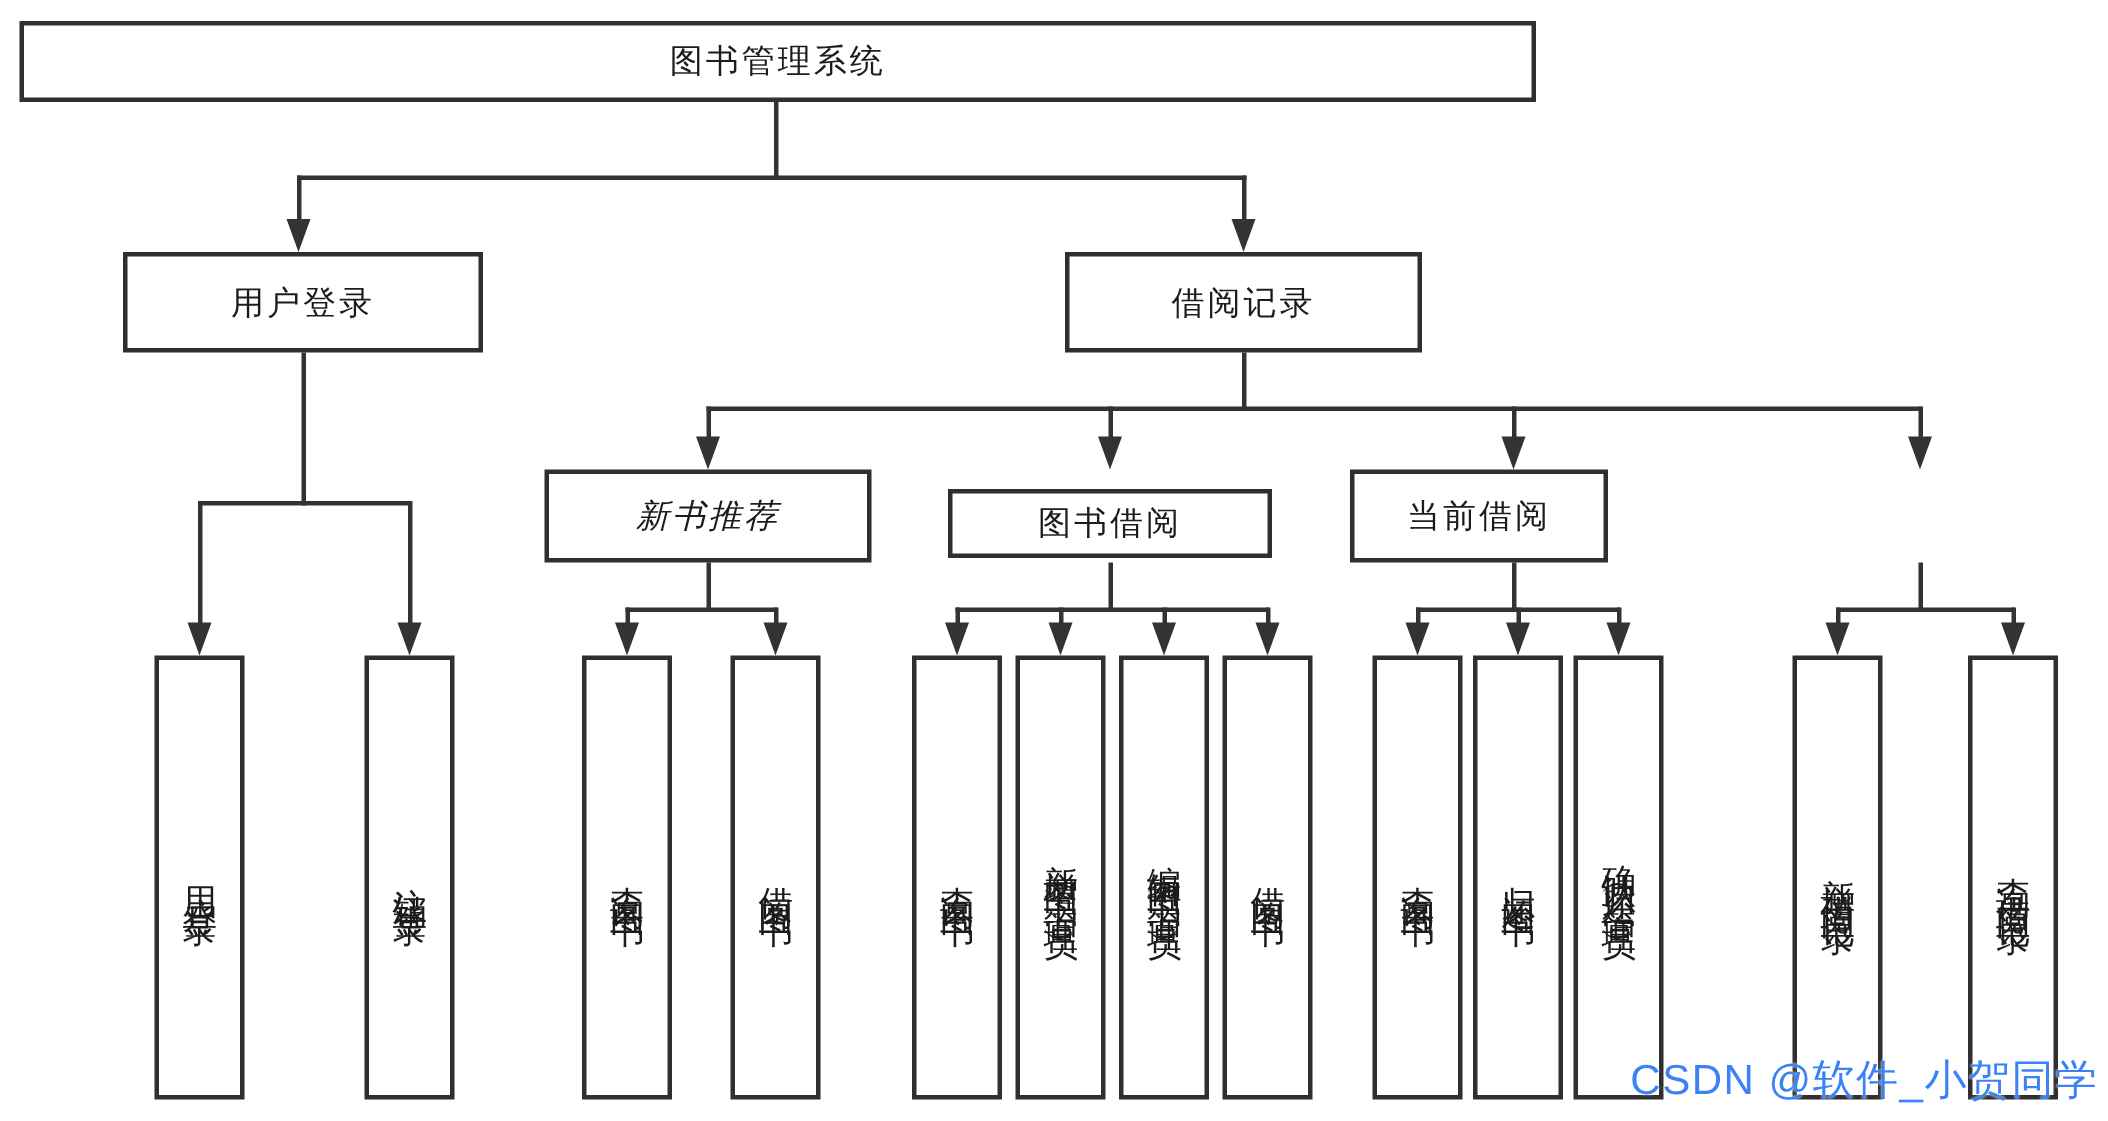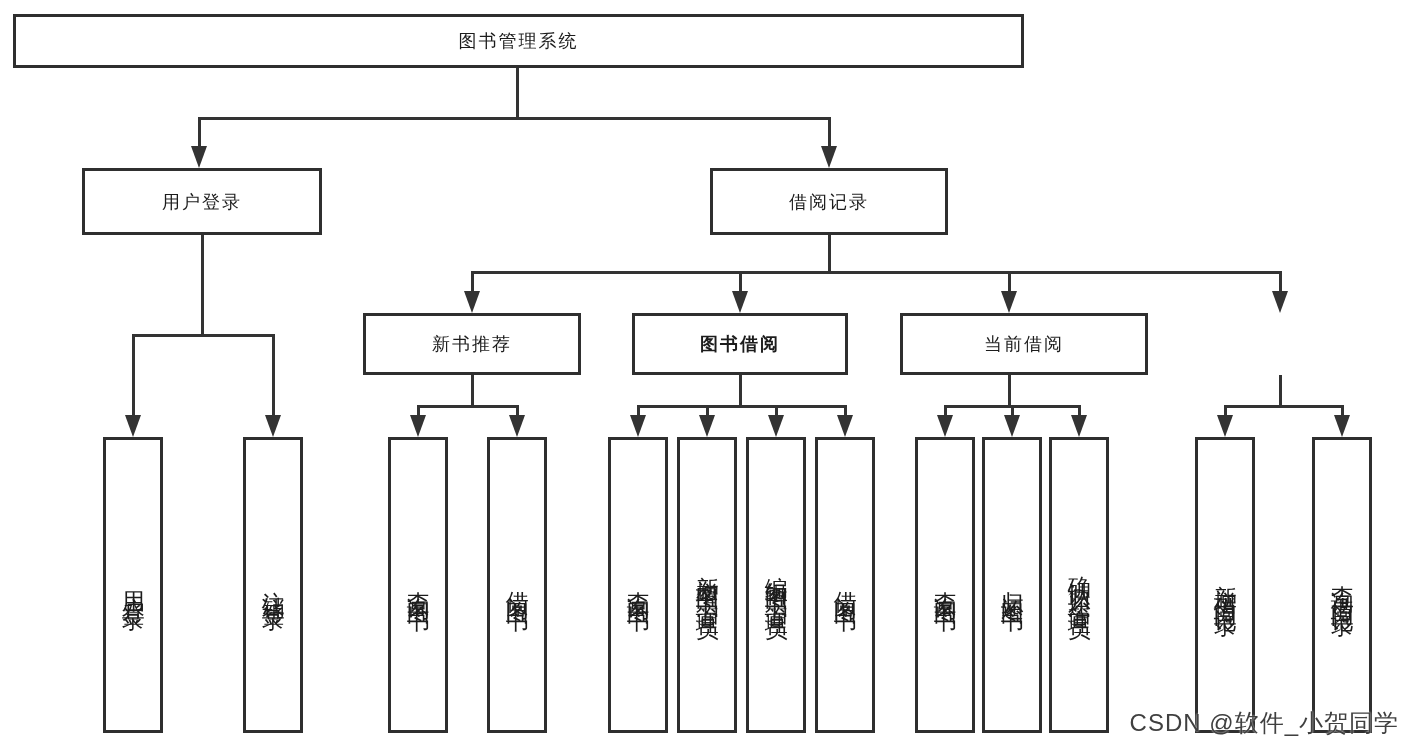--- a/index.html
+++ b/index.html
@@ -14,21 +14,21 @@
   .box {
     position: absolute;
     box-sizing: border-box;
     border: 3px solid #2f2f2f;
     background: #ffffff;
     display: flex;
     align-items: center;
     justify-content: center;
     color: #1c1c1c;
   }
-  .hnode { font-size: 18px; letter-spacing: 2px; }
+  .hnode { font-size: 22px; letter-spacing: 2px; }
   .leaf {
     writing-mode: vertical-rl;
     text-orientation: mixed;
     font-size: 23px;
     letter-spacing: 6px;
     line-height: 1.1;
   }
   .line { position: absolute; background: #333333; }
   .vline { width: 3px; }
   .hline { height: 3px; }
@@ -36,22 +36,22 @@
     position: absolute;
     width: 0; height: 0;
     border-left: 8px solid transparent;
     border-right: 8px solid transparent;
     border-top: 22px solid #333333;
   }
   #watermark {
     position: absolute;
     right: 6px;
     bottom: 8px;
-    font-size: 24px;
-    color: #404040;
+    font-size: 28px;
+    color: #3b82f6;
     text-shadow: 0 0 2px #ffffff;
     letter-spacing: 1px;
     z-index: 5;
   }
 </style>
 </head>
 <body>
 
 <div id="stage">
 
@@ -78,23 +78,23 @@
   <div class="line hline" style="left:471px; top:271px; width:810px;"></div>
   <div class="line vline" style="left:471px; top:271px; height:22px;"></div>
   <div class="arrow" style="left:464px; top:291px;"></div>
   <div class="line vline" style="left:739px; top:271px; height:22px;"></div>
   <div class="arrow" style="left:732px; top:291px;"></div>
   <div class="line vline" style="left:1008px; top:271px; height:22px;"></div>
   <div class="arrow" style="left:1001px; top:291px;"></div>
   <div class="line vline" style="left:1279px; top:271px; height:22px;"></div>
   <div class="arrow" style="left:1272px; top:291px;"></div>
 
-  <div class="box hnode" style="left:363px; top:313px; width:218px; height:62px;">新书推荐</div>
-  <div class="box hnode" style="left:632px; top:313px; width:216px; height:62px;font-weight:bold;">图书借阅</div>
-  <div class="box hnode" style="left:900px; top:313px; width:248px; height:62px;">当前借阅</div>
+  <div class="box hnode" style="left:363px; top:313px; width:218px; height:62px;font-style:italic;">新书推荐</div>
+  <div class="box hnode" style="left:632px; top:326px; width:216px; height:46px;">图书借阅</div>
+  <div class="box hnode" style="left:900px; top:313px; width:172px; height:62px;">当前借阅</div>
 
   <div class="line vline" style="left:471px; top:375px; height:33px;"></div>
   <div class="line hline" style="left:417px; top:405px; width:101px;"></div>
   <div class="line vline" style="left:417px; top:405px; height:12px;"></div>
   <div class="arrow" style="left:410px; top:415px;"></div>
   <div class="line vline" style="left:516px; top:405px; height:12px;"></div>
   <div class="arrow" style="left:509px; top:415px;"></div>
 
   <div class="line vline" style="left:739px; top:375px; height:33px;"></div>
   <div class="line hline" style="left:637px; top:405px; width:209px;"></div>

